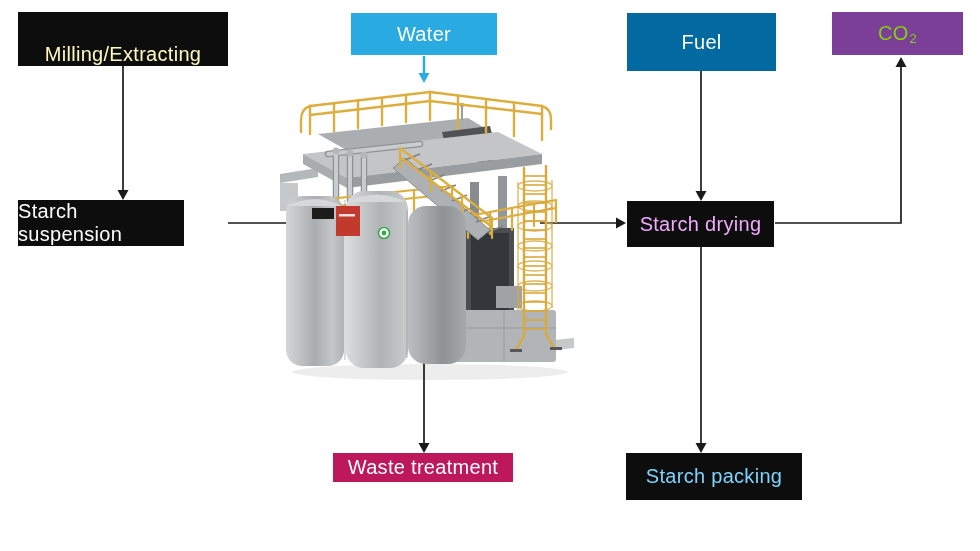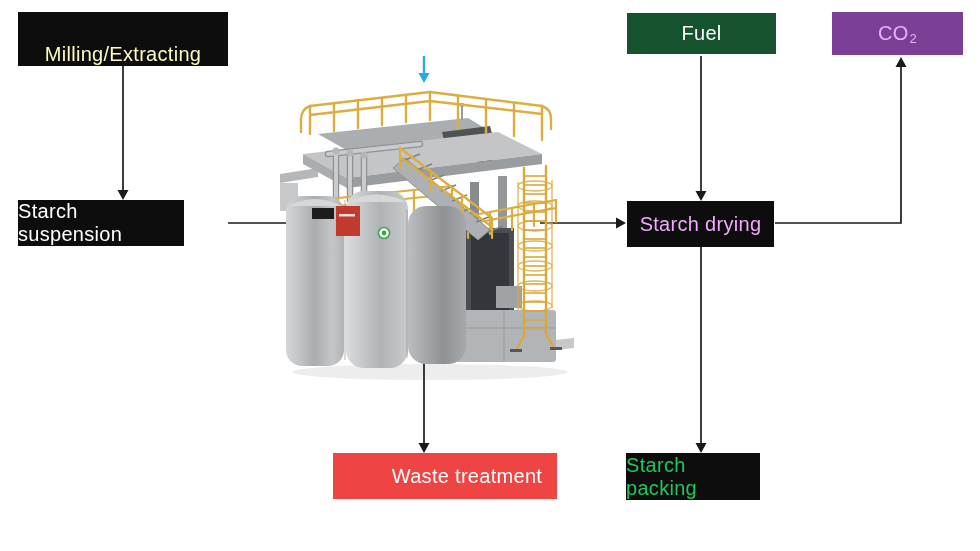--- a/index.html
+++ b/index.html
@@ -240,39 +240,42 @@
     <rect x="336" y="206" width="24" height="30" fill="#c23a2e"></rect>
     <rect x="339" y="214" width="16" height="2.5" fill="#f2f2f2" opacity="0.9"></rect>
     <circle cx="384" cy="233" r="5.5" fill="#ffffff" stroke="#3aa84b" stroke-width="1.6"></circle>
     <circle cx="384" cy="233" r="2.4" fill="#3aa84b"></circle>
   </svg>
 
   <div class="box" style="left: 18px; top: 12px; width: 210px; height: 54px; background: rgb(13, 13, 13); color: #fef9c3; align-items: flex-end;">
     <span>Milling/Extracting</span>
   </div>
 
-
-  <div class="box" style="left: 627px; top: 13px; width: 149px; height: 41px; background: #14532d; color: rgb(255, 255, 255);">
+  <div class="box" style="left: 351px; top: 13px; width: 146px; height: 42px; background: rgb(41, 171, 226); color: rgb(255, 255, 255);">
+    <span>Water</span>
+  </div>
+
+  <div class="box" style="left: 627px; top: 13px; width: 149px; height: 58px; background: #0369a1; color: rgb(255, 255, 255);">
     <span>Fuel</span>
   </div>
 
-  <div class="box" style="left: 832px; top: 12px; width: 131px; height: 43px; background: rgb(123, 63, 152); color: #f0abfc;">
+  <div class="box" style="left: 832px; top: 12px; width: 131px; height: 43px; background: rgb(123, 63, 152); color: #84cc16;">
     <span>CO</span>
       <span class="sub">2</span>
   </div>
 
   <div class="box" style="left: 18px; top: 200px; width: 166px; height: 46px; background: rgb(13, 13, 13); color: rgb(255, 255, 255);">
     <span>Starch suspension</span>
   </div>
 
   <div class="box" style="left: 627px; top: 201px; width: 147px; height: 46px; background: rgb(13, 13, 13); color: #f0abfc;">
     <span>Starch drying</span>
   </div>
 
-  <div class="box" style="left: 333px; top: 453px; width: 180px; height: 46px; background: #ef4444; color: rgb(255, 255, 255); padding-left: 44px;">
+  <div class="box" style="left: 333px; top: 453px; width: 180px; height: 29px; background: #be185d; color: rgb(255, 255, 255);">
     <span>Waste treatment</span>
   </div>
 
-  <div class="box" style="left: 626px; top: 453px; width: 134px; height: 47px; background: rgb(13, 13, 13); color: #22c55e;">
+  <div class="box" style="left: 626px; top: 453px; width: 176px; height: 47px; background: rgb(13, 13, 13); color: #7dd3fc;">
     <span>Starch packing</span>
   </div>
 
 </div>
 
 </body></html>

